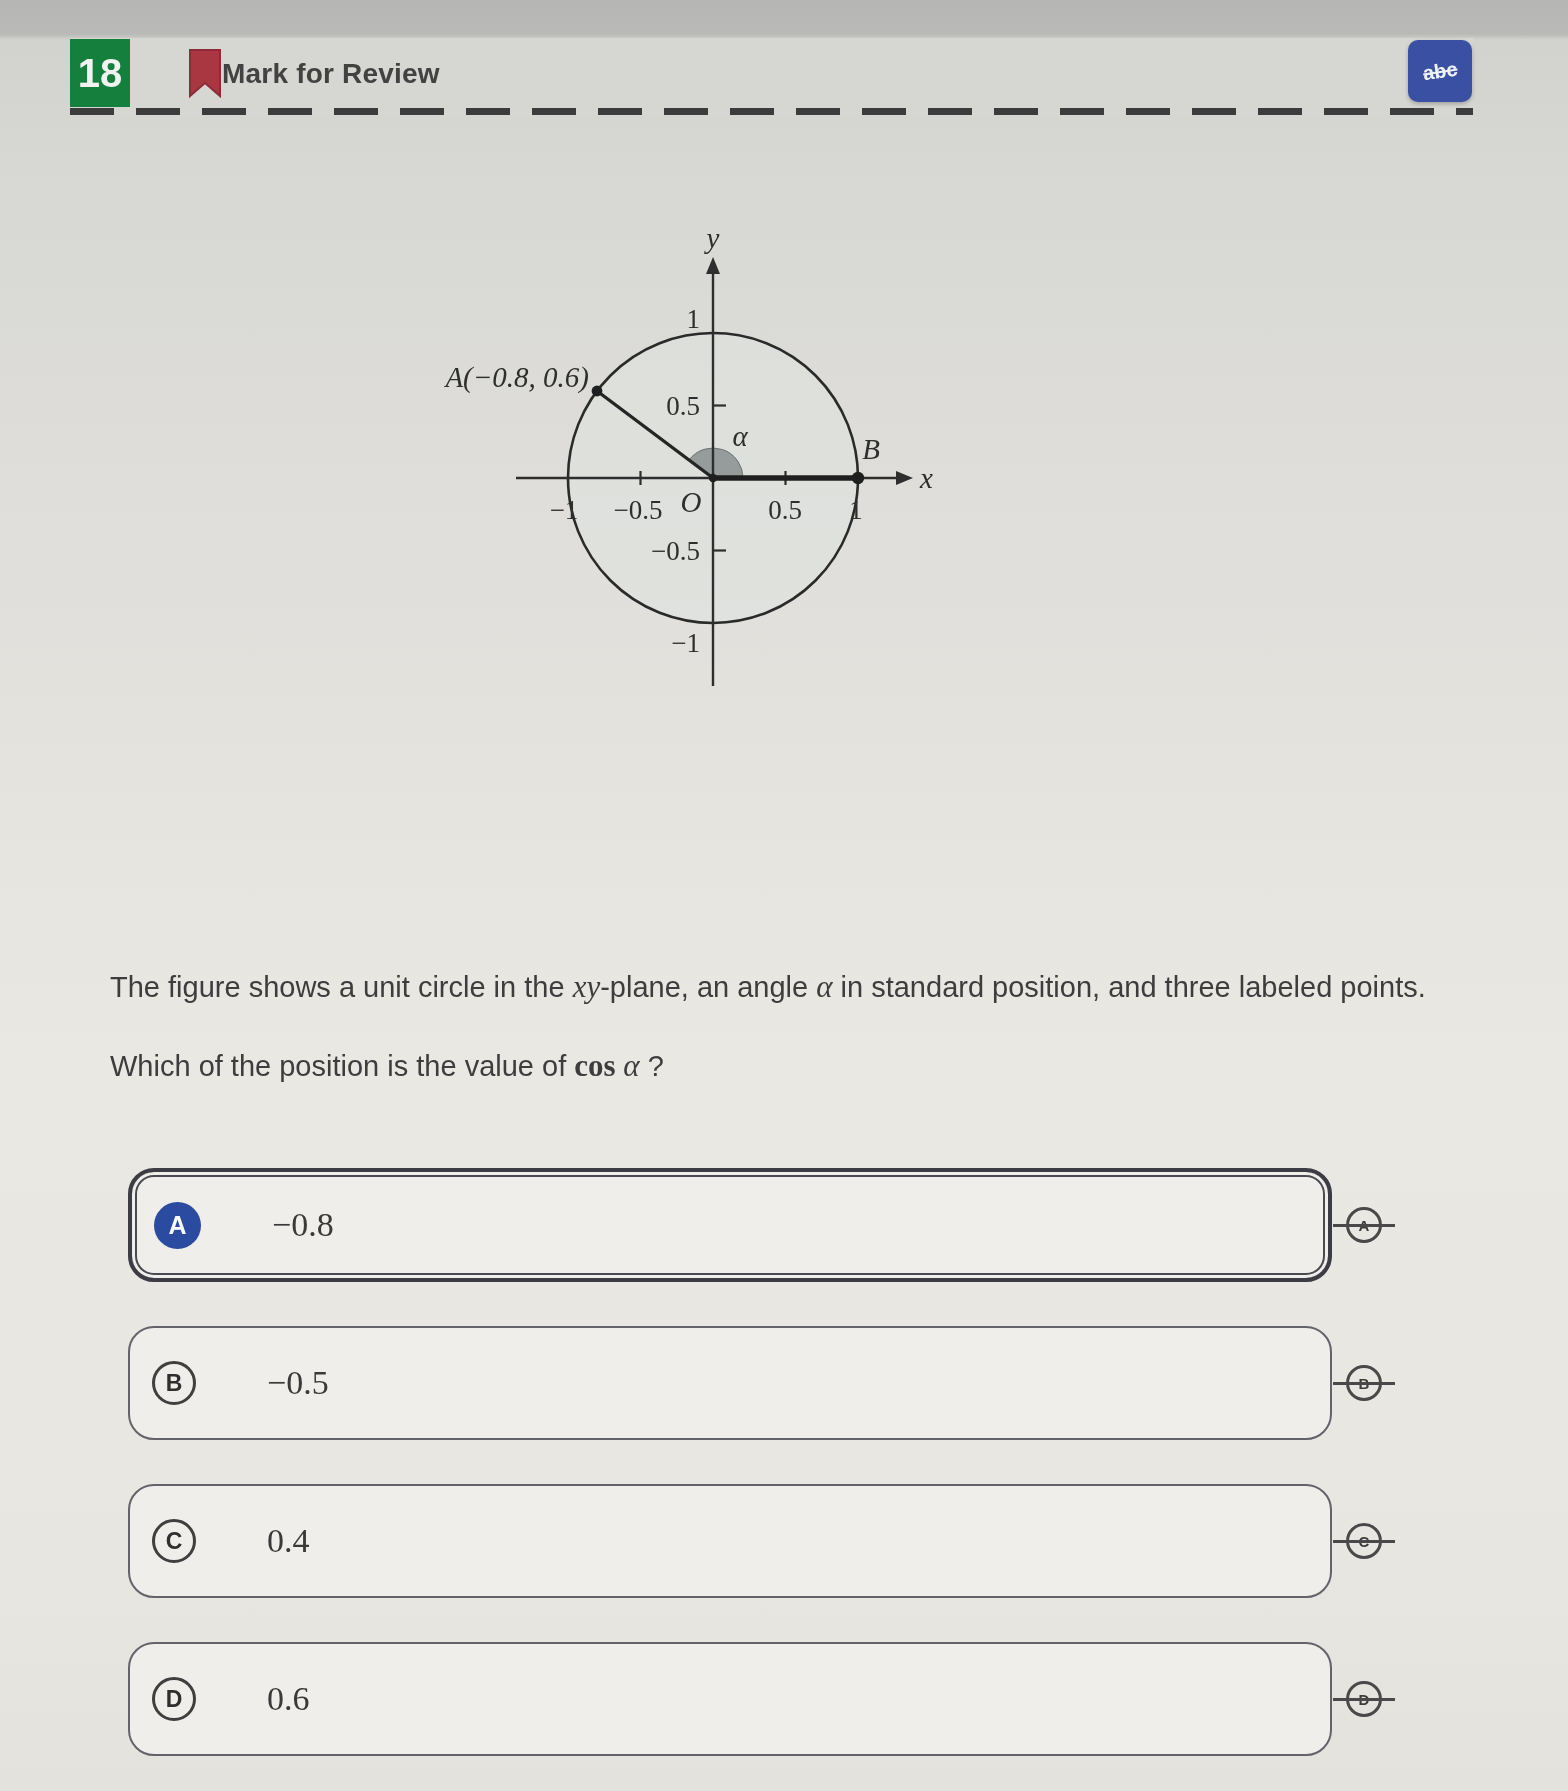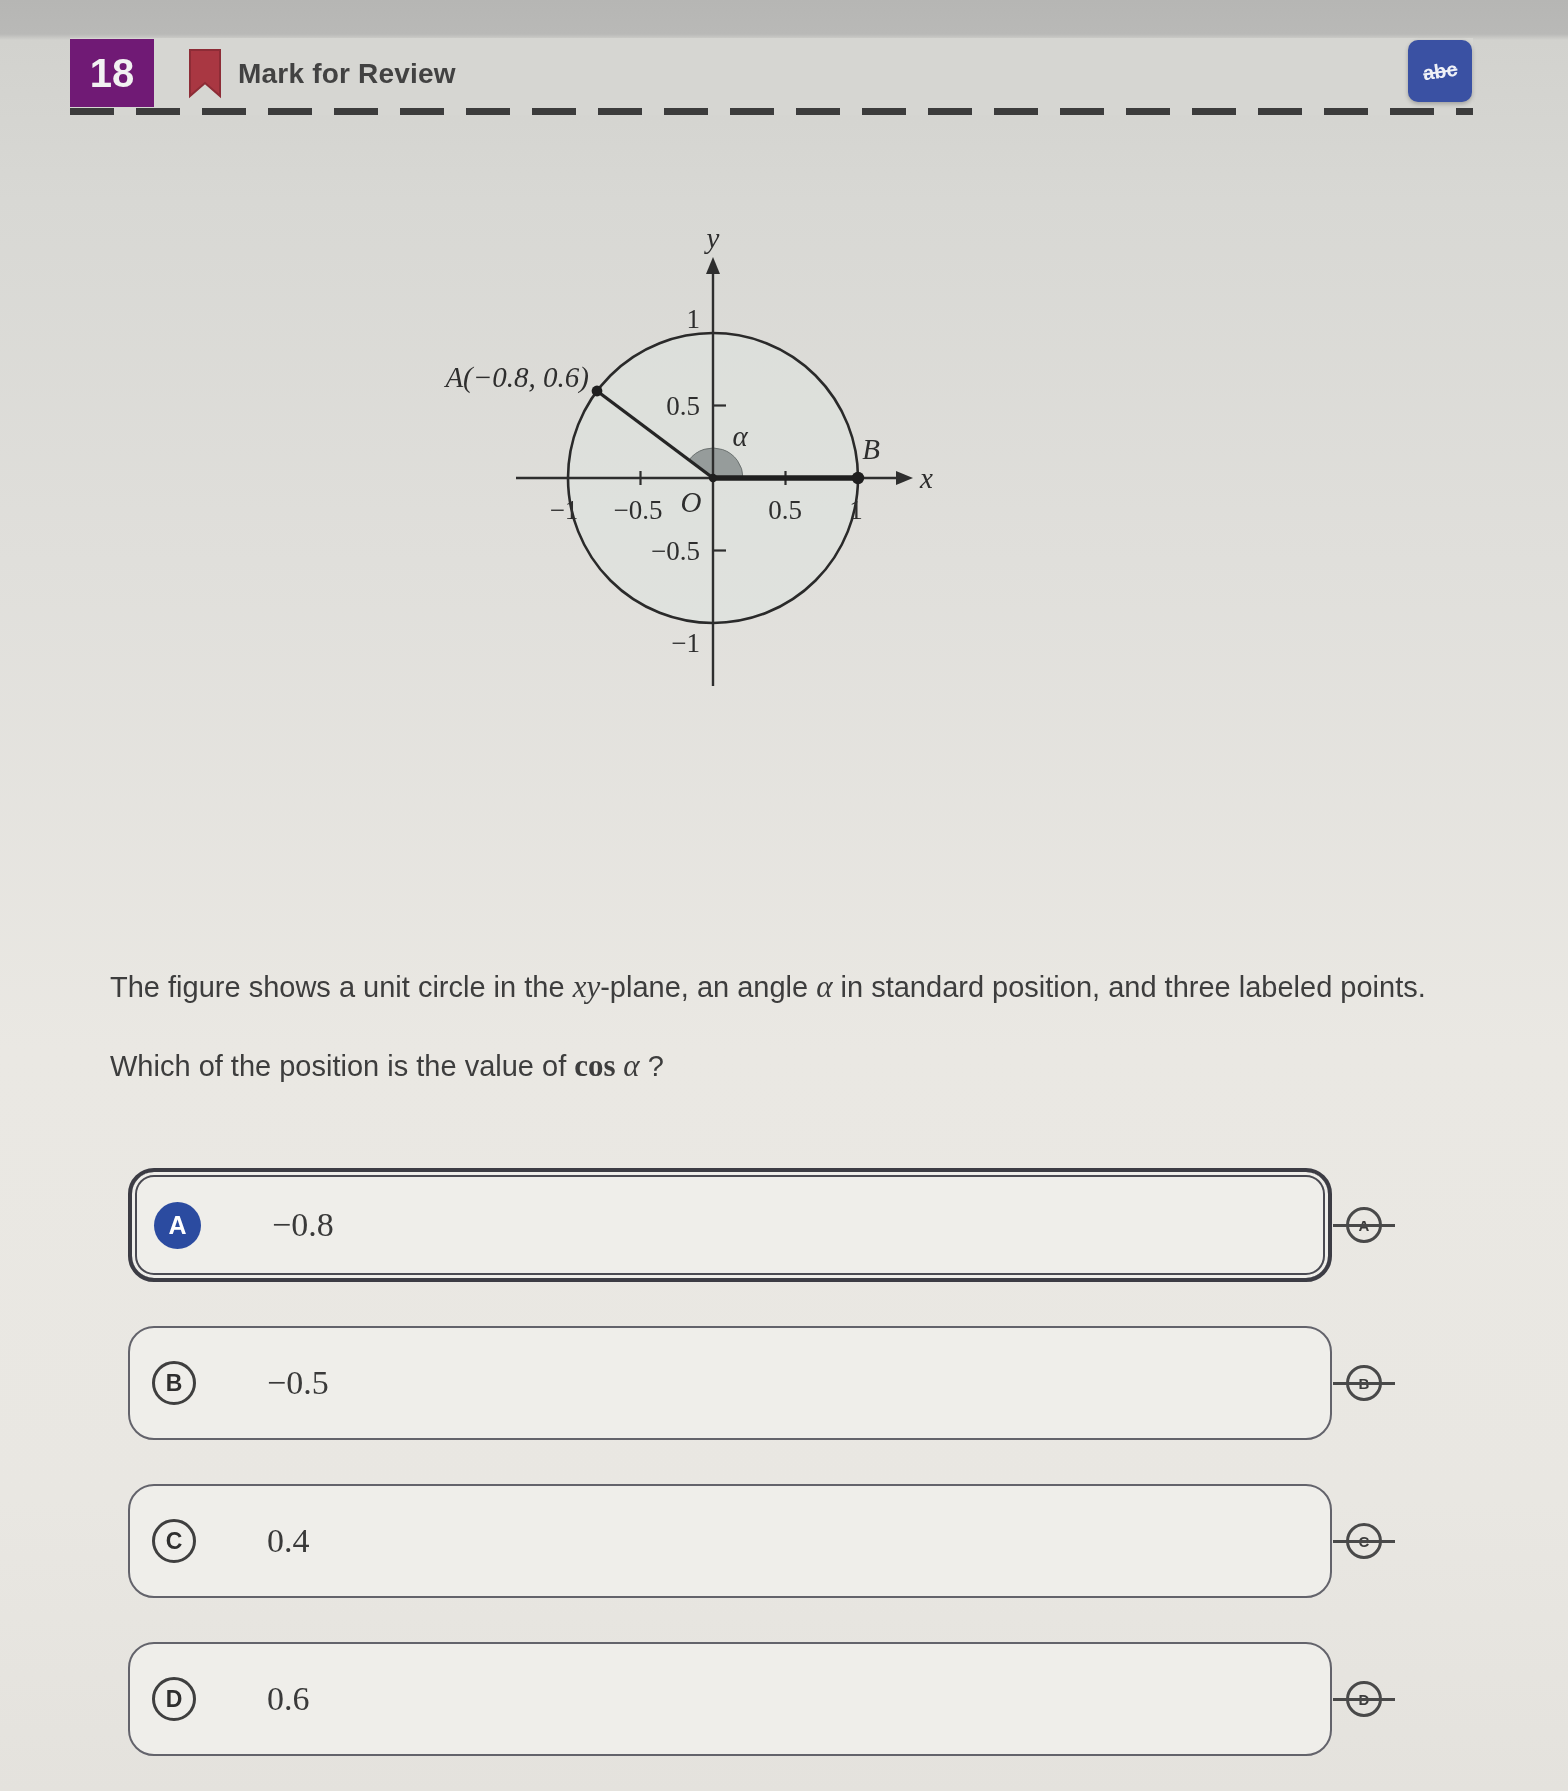--- a/index.html
+++ b/index.html
@@ -3,23 +3,23 @@
 <meta charset="utf-8">
 <style>
   html,body{margin:0;padding:0;background:#cfcfcb;}
   .page{position:relative;width:1568px;height:1791px;overflow:hidden;
     font-family:"Liberation Sans",sans-serif;
     background:linear-gradient(180deg,#b6b6b4 0px,#b9b9b7 34px,#d2d2ce 40px,#d8d8d4 200px,#e0dfdb 560px,#eae8e3 1050px,#e9e7e2 1500px,#e4e2dd 1791px);}
   
   .header{position:absolute;left:70px;top:38px;width:1403px;height:77px;background:#d6d6d2;}
   .dashes{position:absolute;left:0;right:0;bottom:0;height:7px;
     background:repeating-linear-gradient(90deg,#3c3c3c 0 44px,rgba(0,0,0,0) 44px 66px);}
-  .qnum{position:absolute;left:0;top:1px;width:84px;height:68px;background:#701a75;color:#f2f2f2;
+  .qnum{position:absolute;left:0;top:1px;width:60px;height:68px;background:#15803d;color:#f2f2f2;
     font-size:40px;font-weight:700;display:flex;align-items:center;justify-content:center;}
-  .mark{position:absolute;left:118px;top:6px;height:60px;display:flex;align-items:center;gap:16px;cursor:pointer;}
+  .mark{position:absolute;left:118px;top:6px;height:60px;display:flex;align-items:center;cursor:pointer;}
   .mark-label{font-size:28px;font-weight:600;color:#424242;letter-spacing:.2px;}
   .tool{position:absolute;left:1338px;top:2px;width:64px;height:62px;background:#3a51a3;border-radius:10px;
     display:flex;align-items:center;justify-content:center;box-shadow:0 2px 4px rgba(0,0,0,.25);}
   .tool-glyph{color:#ffffff;font-size:20px;font-weight:700;text-decoration:line-through;transform:rotate(-8deg);opacity:.92;}
   
   .figure{position:absolute;left:428px;top:226px;width:520px;height:472px;}
   .fig-svg{width:100%;height:100%;}
   .axis{stroke:#2e2e2e;stroke-width:2.4;fill:none;}
   .tick{stroke:#2e2e2e;stroke-width:2.2;}
   .circle{stroke:#2a2a2a;stroke-width:2.6;fill:#dde4e1;fill-opacity:.45;}

